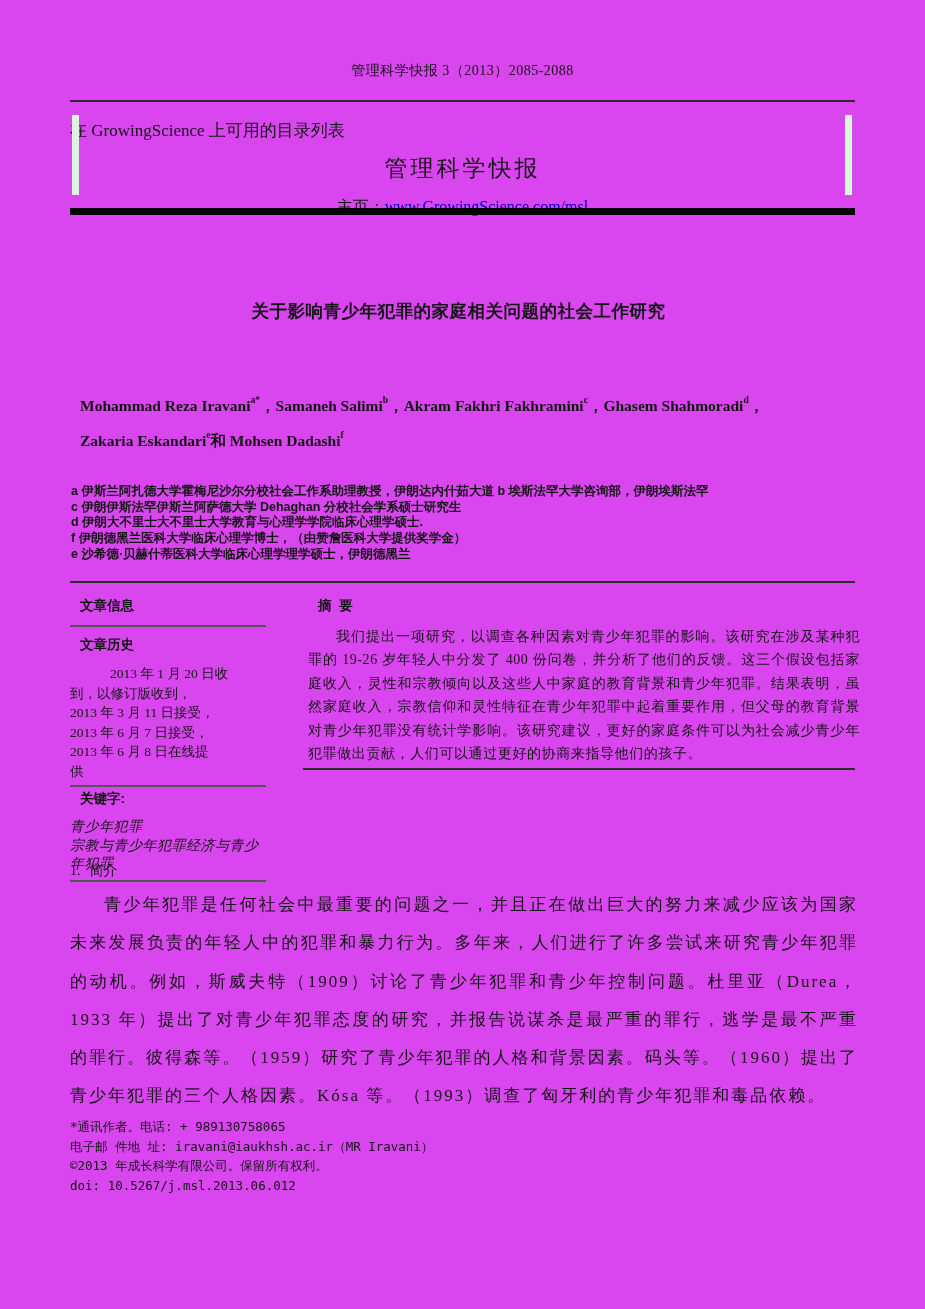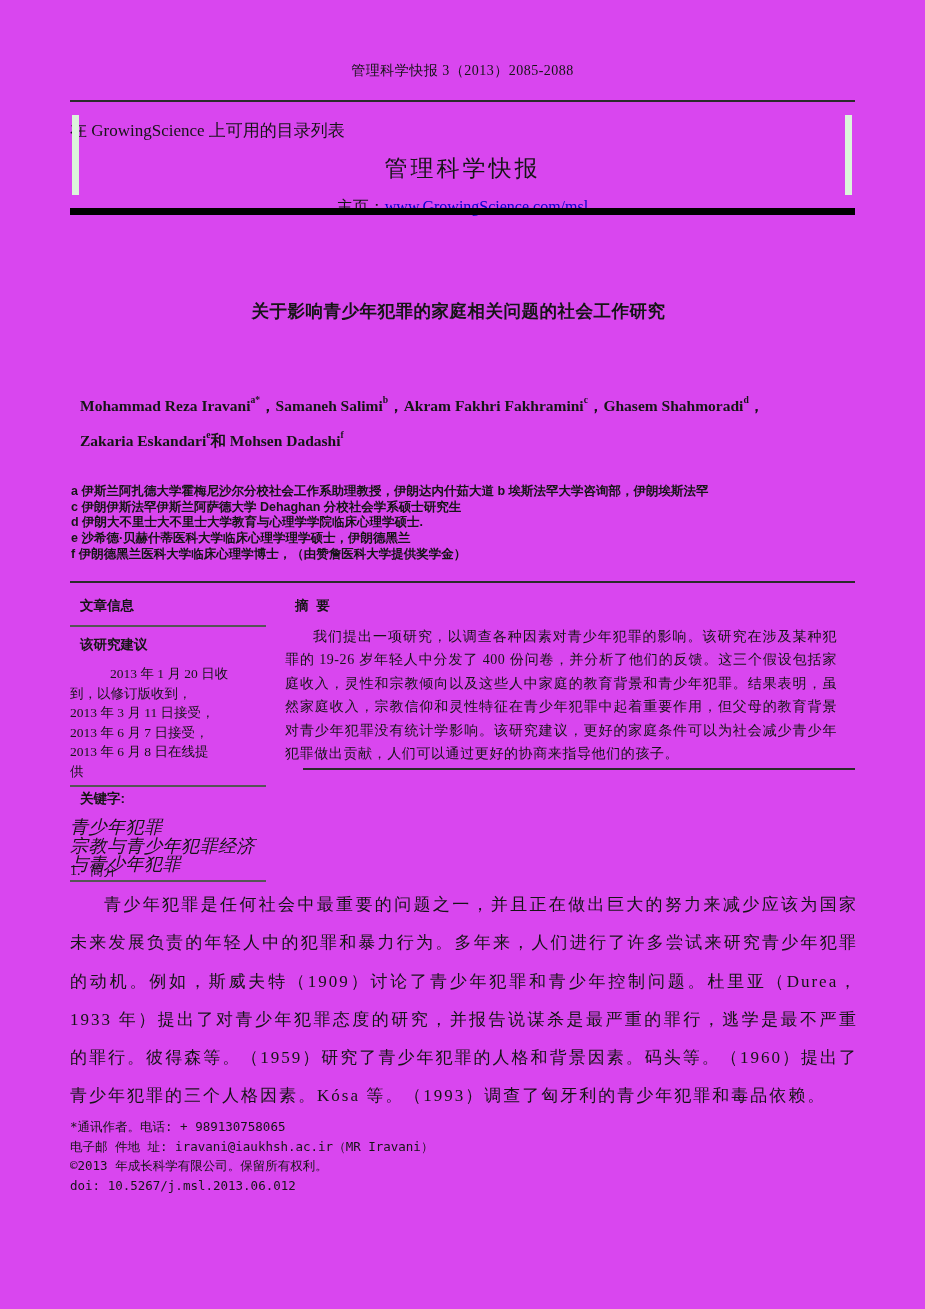--- a/index.html
+++ b/index.html
@@ -48,23 +48,23 @@
   .col-heading { font-weight:bold; font-size:13.5px; margin:10px; }
   .info-rule { width:196px; height:2px; background:#555; }
   .info-rule.r1 { margin:6px 0 9px 0; }
   .info-rule.r2 { margin:4px 0 3px 0; }
   .info-rule.r3 { margin-top:6px; }
   .history { font-size:13.5px; line-height:19.5px; margin-top:3px; }
   .history div { white-space:nowrap; }
   .history div.first { text-indent:40px; }
   .hist-heading { margin-top:9px; }
   .kw-heading { margin-top:2px; }
-  .keywords { font-style:italic; font-size:18px; line-height:18.5px; width:196px; margin-top:3px; letter-spacing:0.5px; }
+  .keywords { font-style:italic; font-size:14px; line-height:18.5px; width:196px; margin-top:3px; letter-spacing:0.5px; }
 
-  .abstract-col { position:absolute; top:587px; left:285px; width:552px; }
+  .abstract-col { position:absolute; top:587px; left:308px; width:552px; }
   .abs-heading { letter-spacing:2px; }
   .abs-body {
     font-size:14px; line-height:23.4px; text-align:justify; text-indent:2em;
     margin-top:5px; letter-spacing:0.6px;
   }
   .abs-copy { text-align:right; font-size:12.5px; margin-top:2px; }
   .abs-rule { position:absolute; top:768px; left:303px; width:552px; height:2px; background:#2b2b2b; }
 
   .section-heading { position:absolute; top:850px; left:70px; font-size:14px; font-weight:normal;margin-top:12px; }
   .section-heading .num { font-family:"Liberation Serif", serif; margin-right:9px; }
@@ -105,30 +105,30 @@
   <div class="title">关于影响青少年犯罪的家庭相关问题的社会工作研究</div>
 
   <div class="authors">
     <span><span>Mohammad Reza Iravani</span><sup>a*</sup><span>，</span></span><span><span>Samaneh Salimi</span><sup>b</sup><span>，</span></span><span><span>Akram Fakhri Fakhramini</span><sup>c</sup><span>，</span></span><span><span>Ghasem Shahmoradi</span><sup>d</sup><span>，</span></span><span><span>Zakaria Eskandari</span><sup>e</sup><span>和 </span></span><span><span>Mohsen Dadashi</span><sup>f</sup></span>
   </div>
 
   <div class="affiliations sans">
     <div>a 伊斯兰阿扎德大学霍梅尼沙尔分校社会工作系助理教授，伊朗达内什茹大道 b 埃斯法罕大学咨询部，伊朗埃斯法罕</div>
     <div>c 伊朗伊斯法罕伊斯兰阿萨德大学 Dehaghan 分校社会学系硕士研究生</div>
     <div>d 伊朗大不里士大不里士大学教育与心理学学院临床心理学硕士.</div>
+    <div>f 伊朗德黑兰医科大学临床心理学博士，（由赞詹医科大学提供奖学金）</div>
     <div>e 沙希德·贝赫什蒂医科大学临床心理学理学硕士，伊朗德黑兰</div>
-    <div>f 伊朗德黑兰医科大学临床心理学博士，（由赞詹医科大学提供奖学金）</div>
   </div>
 
   <div class="rule-mid"></div>
 
   <div class="info-col">
     <div class="col-heading sans">文章信息</div>
     <div class="info-rule r1"></div>
-    <div class="col-heading sans hist-heading">该研究建议</div>
+    <div class="col-heading sans hist-heading">文章历史</div>
     <div class="history">
       <div class="first">2013 年 1 月 20 日收</div>
       <div>到，以修订版收到，</div>
       <div>2013 年 3 月 11 日接受，</div>
       <div>2013 年 6 月 7 日接受，</div>
       <div>2013 年 6 月 8 日在线提</div>
       <div>供</div>
     </div>
     <div class="info-rule r2"></div>
     <div class="col-heading sans kw-heading">关键字:</div>

